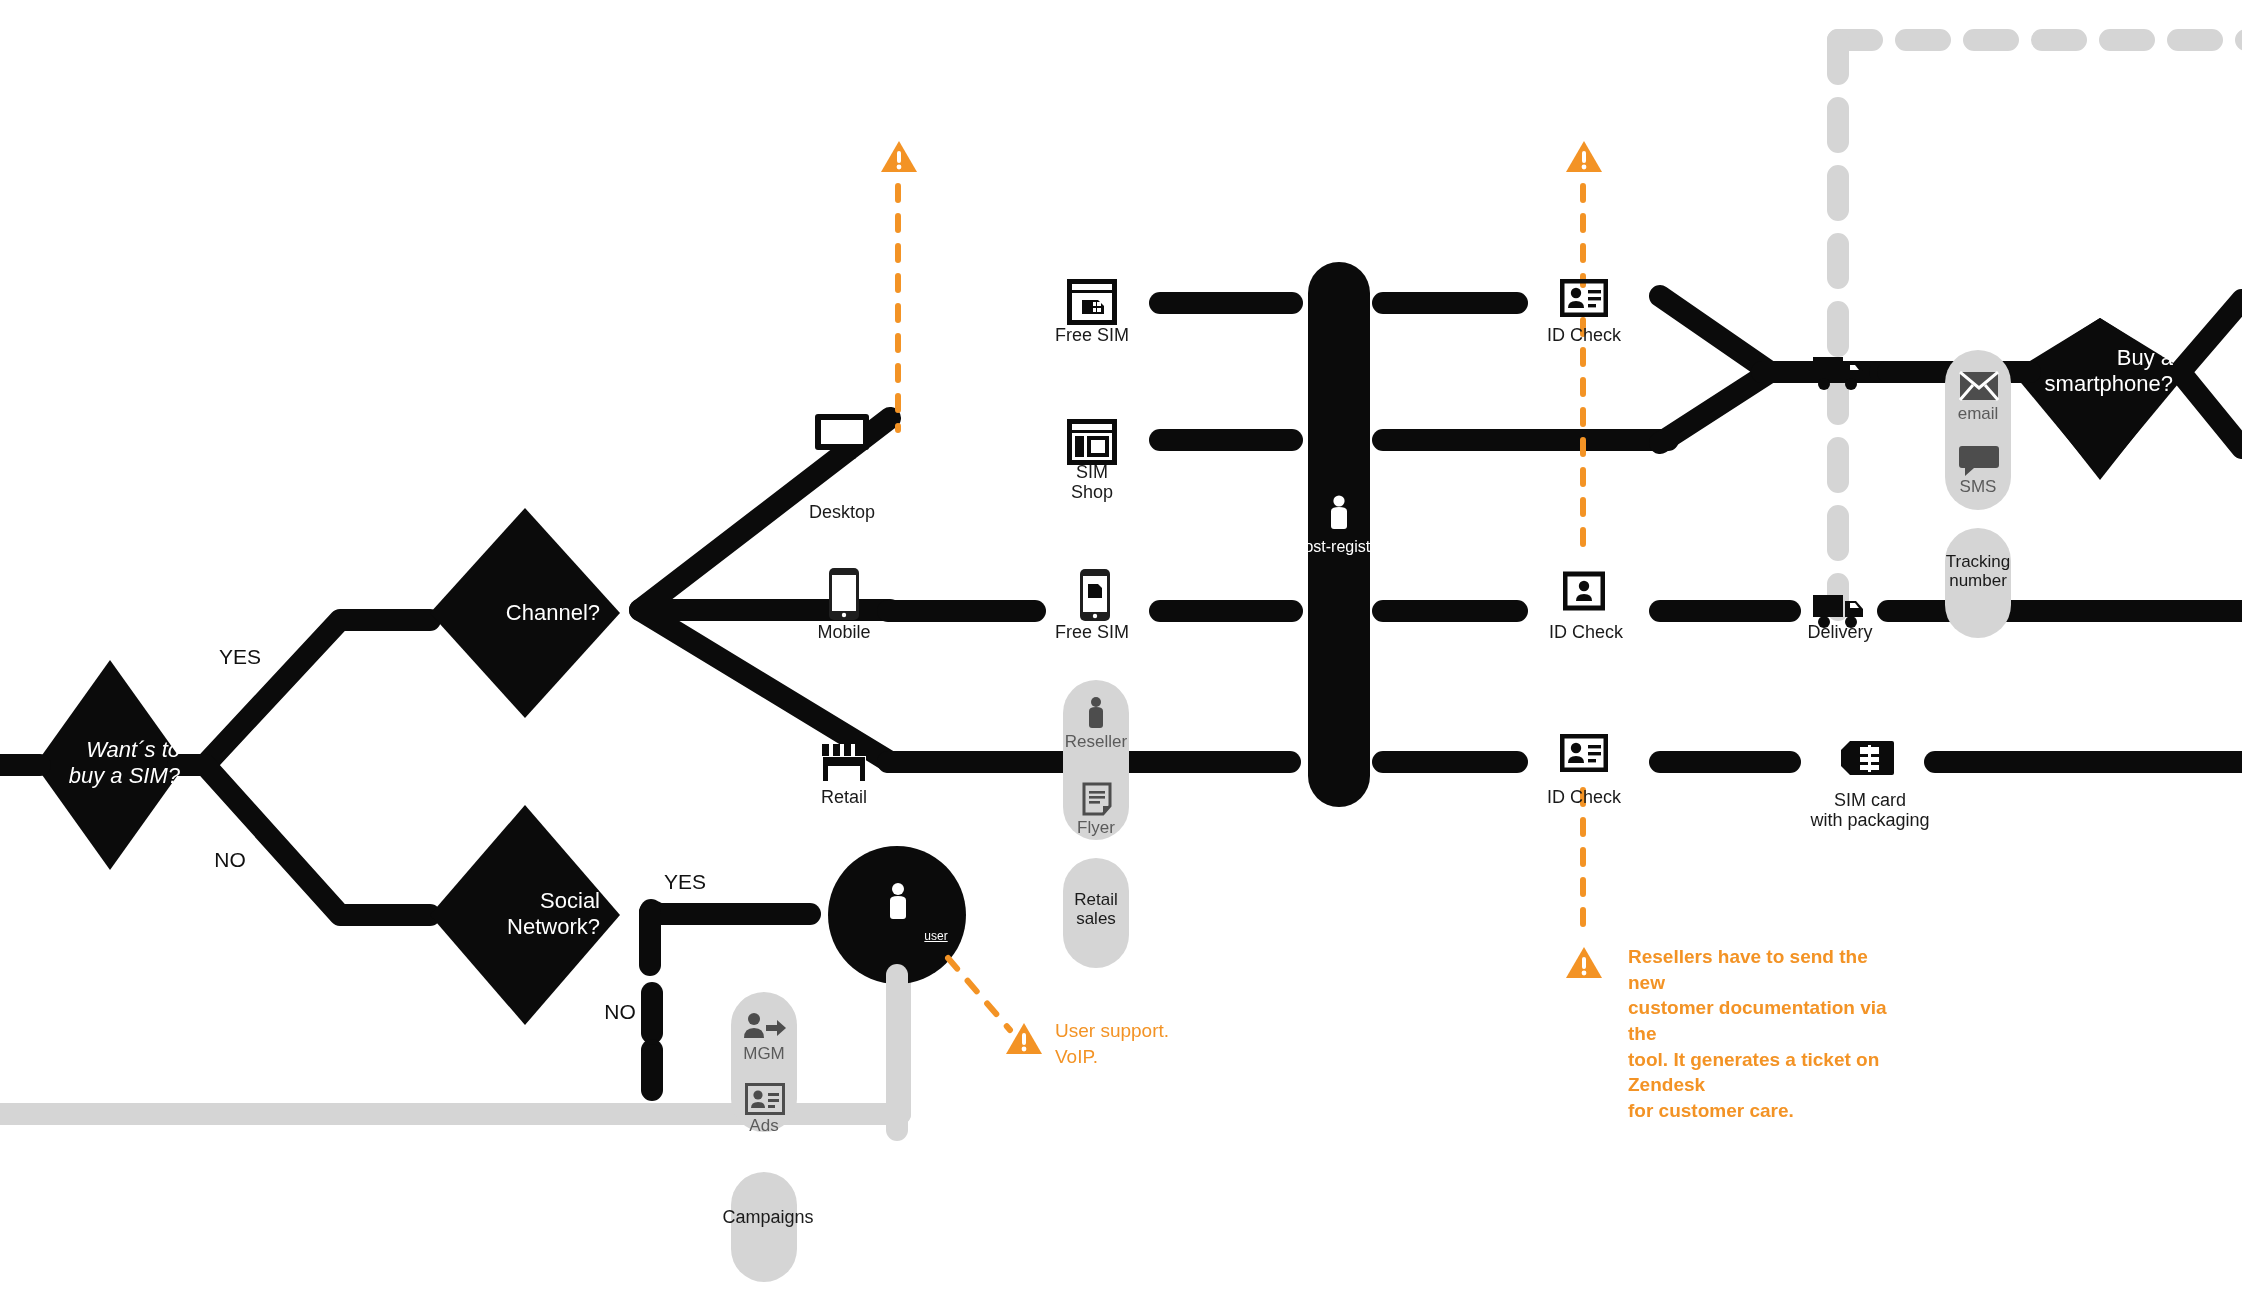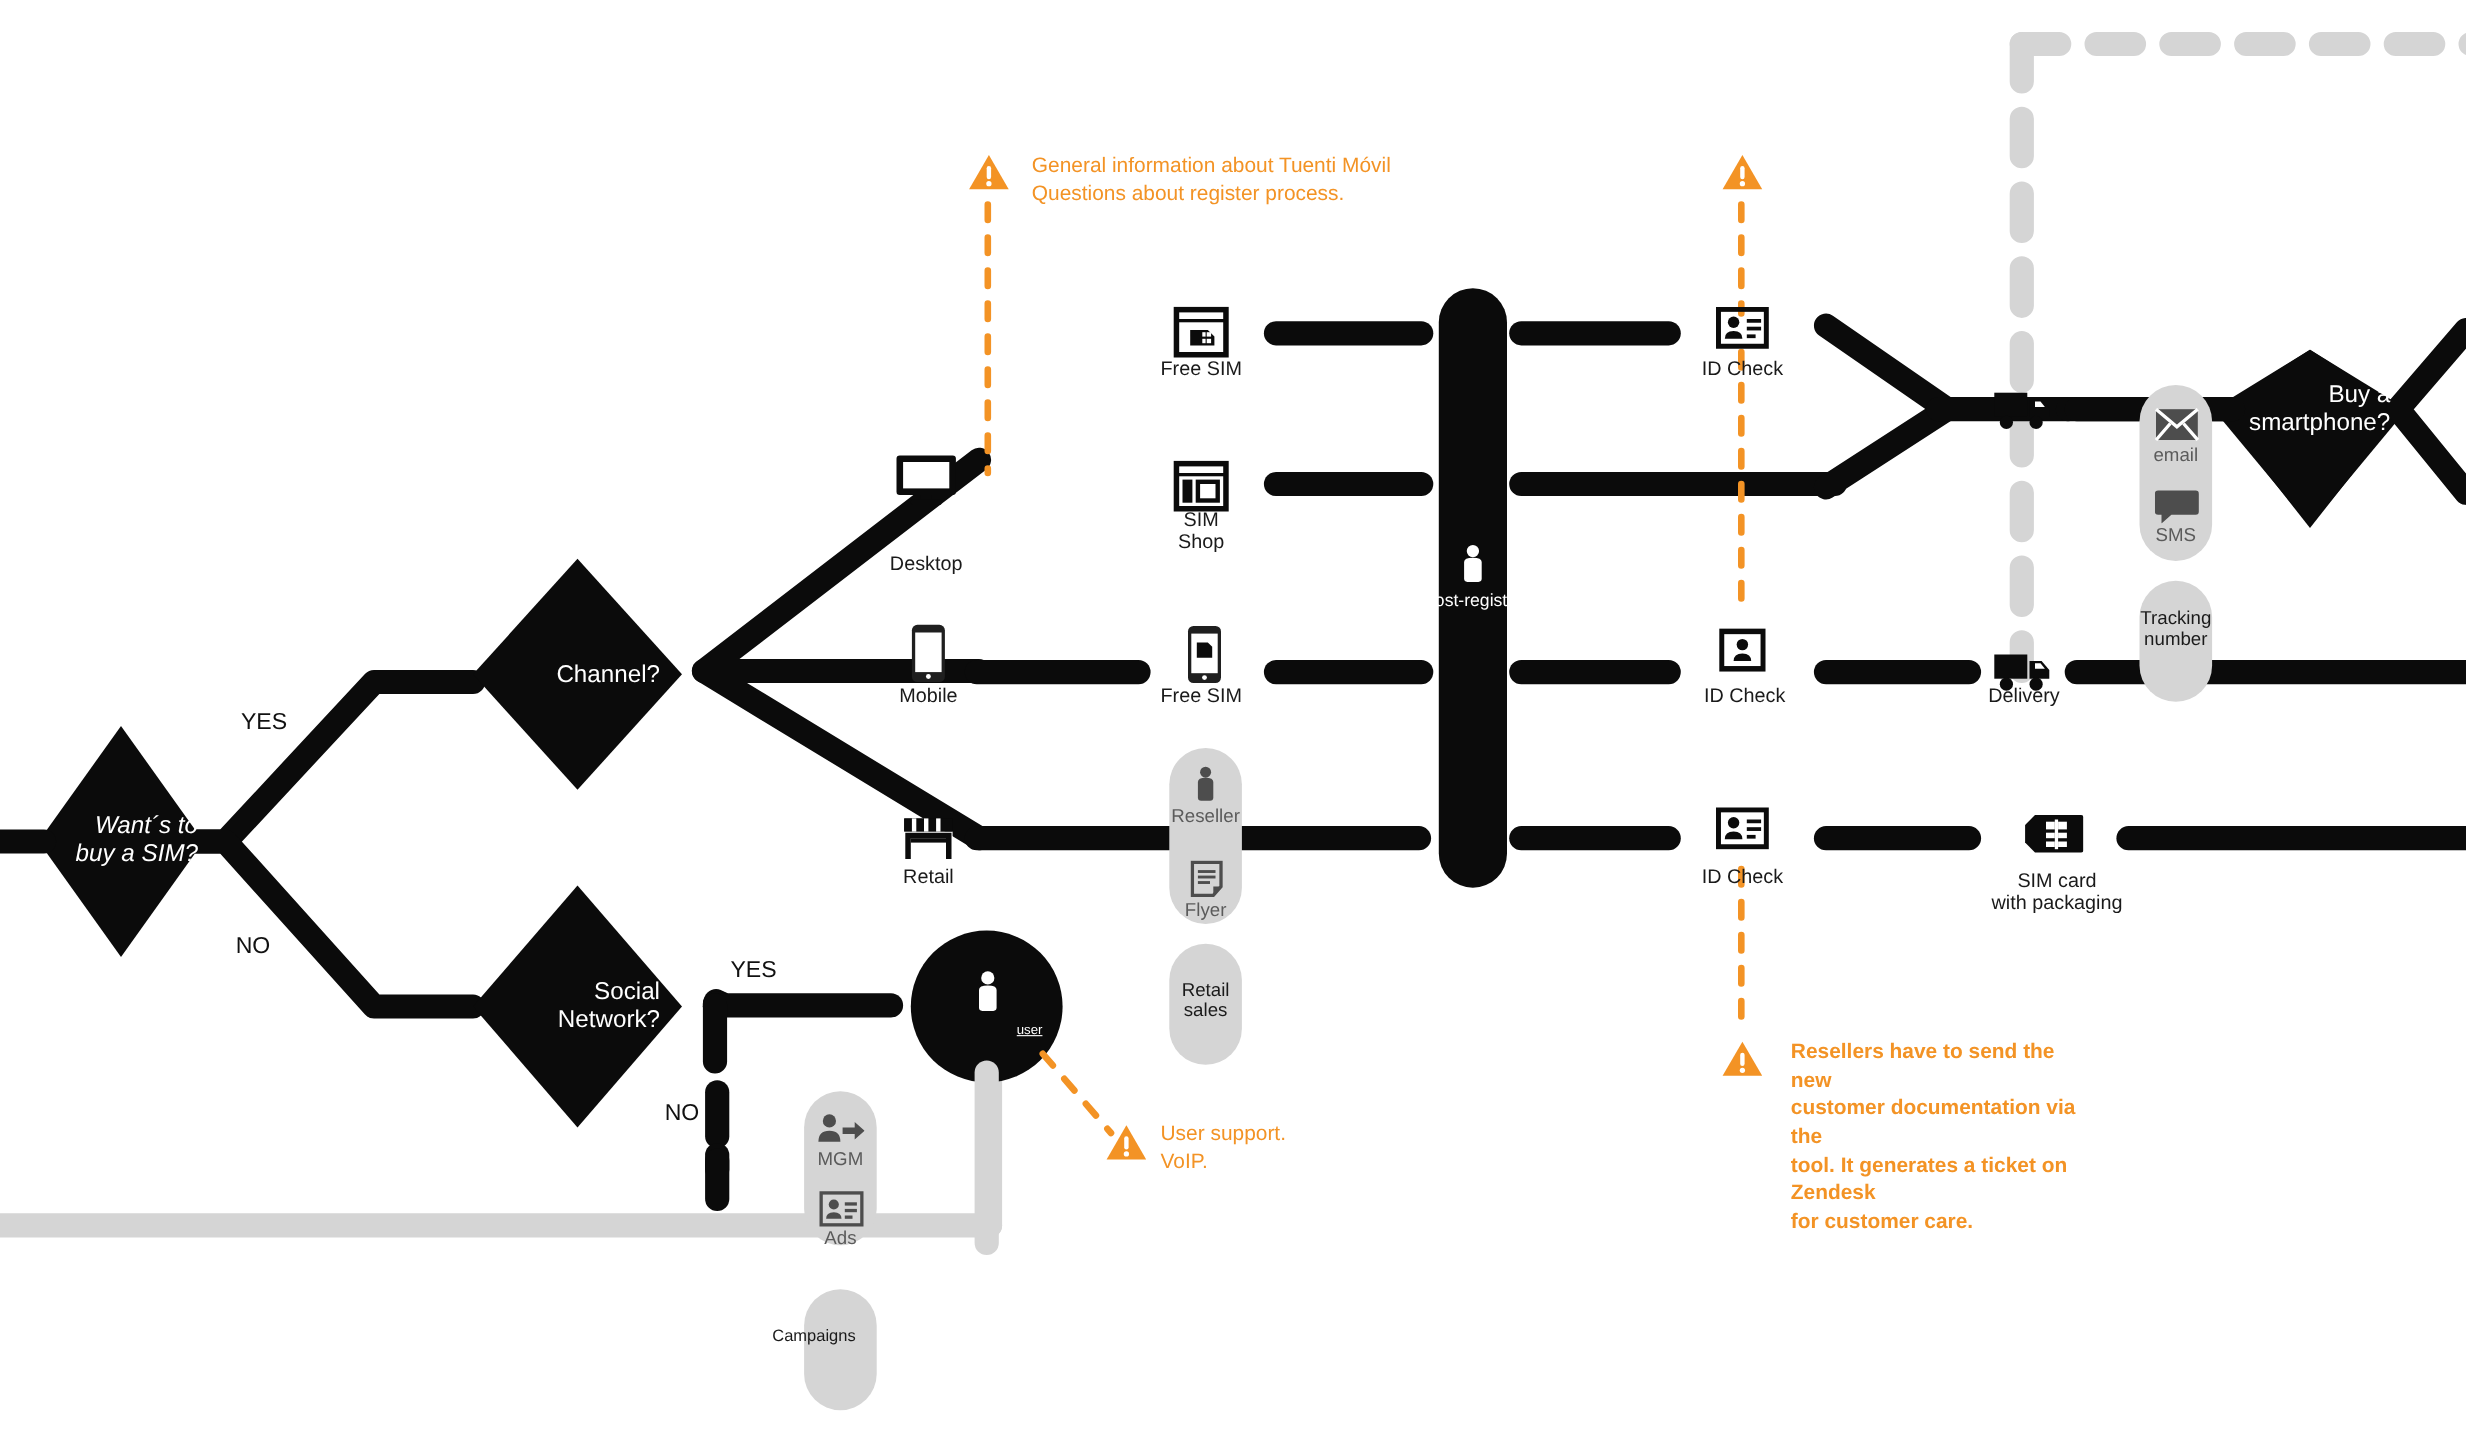--- a/index.html
+++ b/index.html
@@ -242,21 +242,21 @@
     <rect x="1" y="1" width="38" height="30" fill="none" stroke="#4d4d4d" stroke-width="4"></rect>
     <circle cx="13" cy="12" r="4.6" fill="#4d4d4d"></circle>
     <path d="M6 25 q0-6 7-6 q7 0 7 6 z" fill="#4d4d4d"></path>
     <rect x="23" y="10" width="11" height="3" fill="#4d4d4d"></rect>
     <rect x="23" y="16" width="11" height="3" fill="#4d4d4d"></rect>
     <rect x="23" y="22" width="7" height="3" fill="#4d4d4d"></rect>
   </svg>
 </div>
 <div class="lbl lbl-small" style="left:704px;top:1116px;width:120px;">Ads</div>
 
-<div class="lbl lbl-dark" style="left:680px;top:1207px;width:120px;font-size:15px;">Campaigns</div>
+<div class="lbl lbl-dark" style="left:708px;top:1207px;width:120px;font-size:18px;">Campaigns</div>
 
 <div class="icon" style="left:1082px;top:696px;width:28px;height:36px;">
   <svg width="24" height="36" viewBox="0 0 24 36">
     <circle cx="12" cy="6" r="5" fill="#4d4d4d"></circle>
     <path d="M5 15 q0-4 7-4 q7 0 7 4 v14 q0 3-3 3 h-8 q-3 0-3-3 z" fill="#4d4d4d"></path>
   </svg>
 </div>
 <div class="lbl lbl-small" style="left:1036px;top:732px;width:120px;">Reseller</div>
 
 <div class="icon" style="left:1081px;top:782px;width:32px;height:34px;">
@@ -381,22 +381,20 @@
 <div class="lbl lbl-dark" style="left:1780px;top:790px;width:180px;">SIM card
 with packaging</div>
 
 <div class="icon" style="left:880px;top:140px;width:38px;height:34px;">
   <svg width="38" height="34" viewBox="0 0 38 34">
     <path d="M19 1 L37 32 H1 Z" fill="#F39325"></path>
     <rect x="17" y="11" width="4" height="12" rx="2" fill="#ffffff"></rect>
     <circle cx="19" cy="27" r="2.4" fill="#ffffff"></circle>
   </svg>
 </div>
-<div class="note" style="left:938px;top:138px;width:470px;">General information about Tuenti Móvil
-Questions about register process.</div>
 
 <div class="icon" style="left:1565px;top:140px;width:38px;height:34px;">
   <svg width="38" height="34" viewBox="0 0 38 34">
     <path d="M19 1 L37 32 H1 Z" fill="#F39325"></path>
     <rect x="17" y="11" width="4" height="12" rx="2" fill="#ffffff"></rect>
     <circle cx="19" cy="27" r="2.4" fill="#ffffff"></circle>
   </svg>
 </div>
 
 <div class="icon" style="left:1005px;top:1022px;width:38px;height:34px;">

